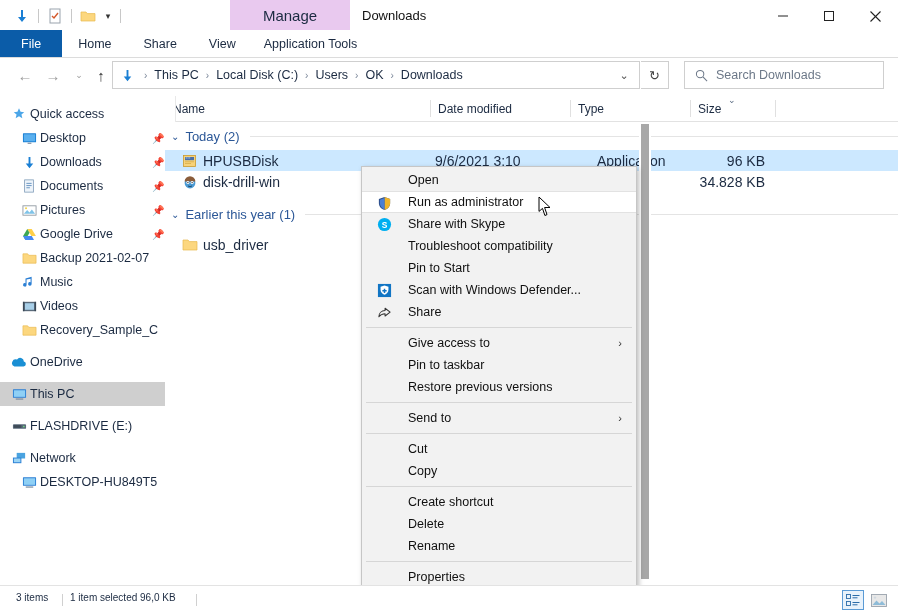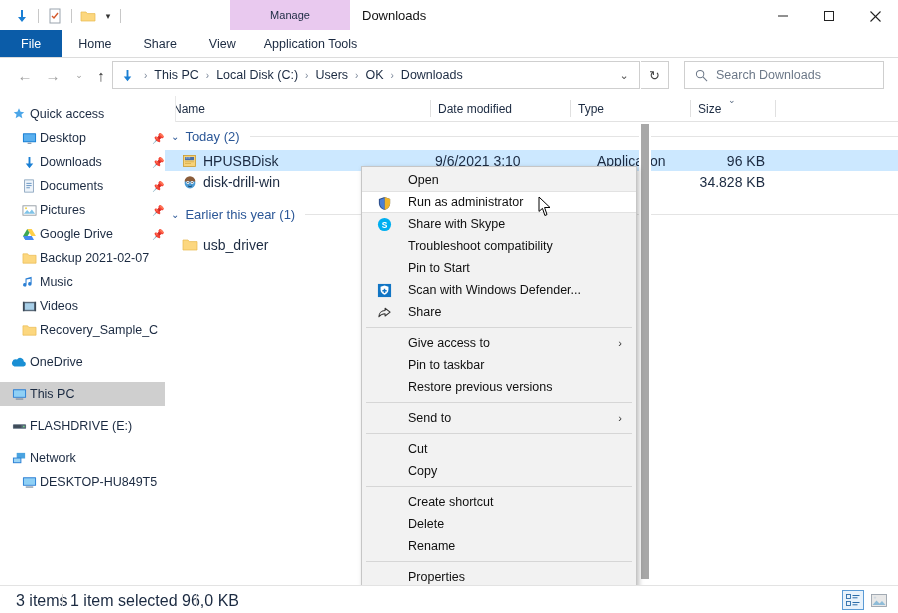--- a/index.html
+++ b/index.html
@@ -15,21 +15,21 @@
   
   .titlebar { position:absolute; left:0; top:0; width:898px; height:32px; background:#ffffff; }
   .qat { position:absolute; left:10px; top:4px; height:24px; display:flex; align-items:center; gap:0px; }
   .qat-btn { width:24px; height:24px; display:flex; align-items:center; justify-content:center; }
   .qat-sep { width:1px; height:14px; background:#c8c8c8; margin:0 4px; }
   .qat-caret { width:16px; height:24px; display:flex; align-items:center; justify-content:center;
                font-size:9px; color:#333; }
 
   .manage-tab { position:absolute; left:230px; top:0px; width:120px; height:30px;
                 background:#e9c9ef; display:flex; align-items:center; justify-content:center;
-                font-size:11px; color:#1b2a41; }
+                font-size:15px; color:#1b2a41; }
   .win-title { position:absolute; left:362px; top:8px; font-size:13px; color:#111; }
 
   .wbtns { position:absolute; right:0; top:0; height:32px; display:flex; }
   .wbtn { width:46px; height:32px; display:flex; align-items:center; justify-content:center; }
   .wbtn svg { display:block; }
 
   
   .ribbon { position:absolute; left:0; top:30px; width:898px; height:28px; background:#ffffff; }
   .tabs { position:absolute; left:0; top:0; height:28px; display:flex; align-items:stretch; }
   .tab { display:flex; align-items:center; padding:0 16px; font-size:12.5px; color:#1b2a41;
@@ -116,21 +116,21 @@
   .mi-ico { position:absolute; left:14px; top:3px; width:16px; height:16px;
             display:flex; align-items:center; justify-content:center; }
   .mi-arrow { position:absolute; right:14px; font-size:11px; color:#333; }
   .mi-sep { height:1px; background:#d6d6d6; margin:4px 4px; }
 
   .cursor { position:absolute; left:538px; top:196px; width:14px; height:20px; }
 
   
   .statusbar { position:absolute; left:0; top:585px; width:898px; height:28px;
                background:#fff; border-top:1px solid #e3e3e3; }
-  .st-text { position:absolute; top:6px; font-size:16px; color:#1b2a41; }
+  .st-text { position:absolute; top:6px; font-size:10px; color:#1b2a41; }
   .st-sep { position:absolute; top:8px; width:1px; height:12px; background:#d0d0d0; }
   .viewbtns { position:absolute; right:8px; top:4px; display:flex; gap:4px; }
   .vbtn { width:22px; height:20px; display:flex; align-items:center; justify-content:center; }
   .vbtn.active { border:1px solid #5b9bd5; background:#e8f2fb; }
 </style>
 </head>
 <body>
 
 <div id="app">
 

